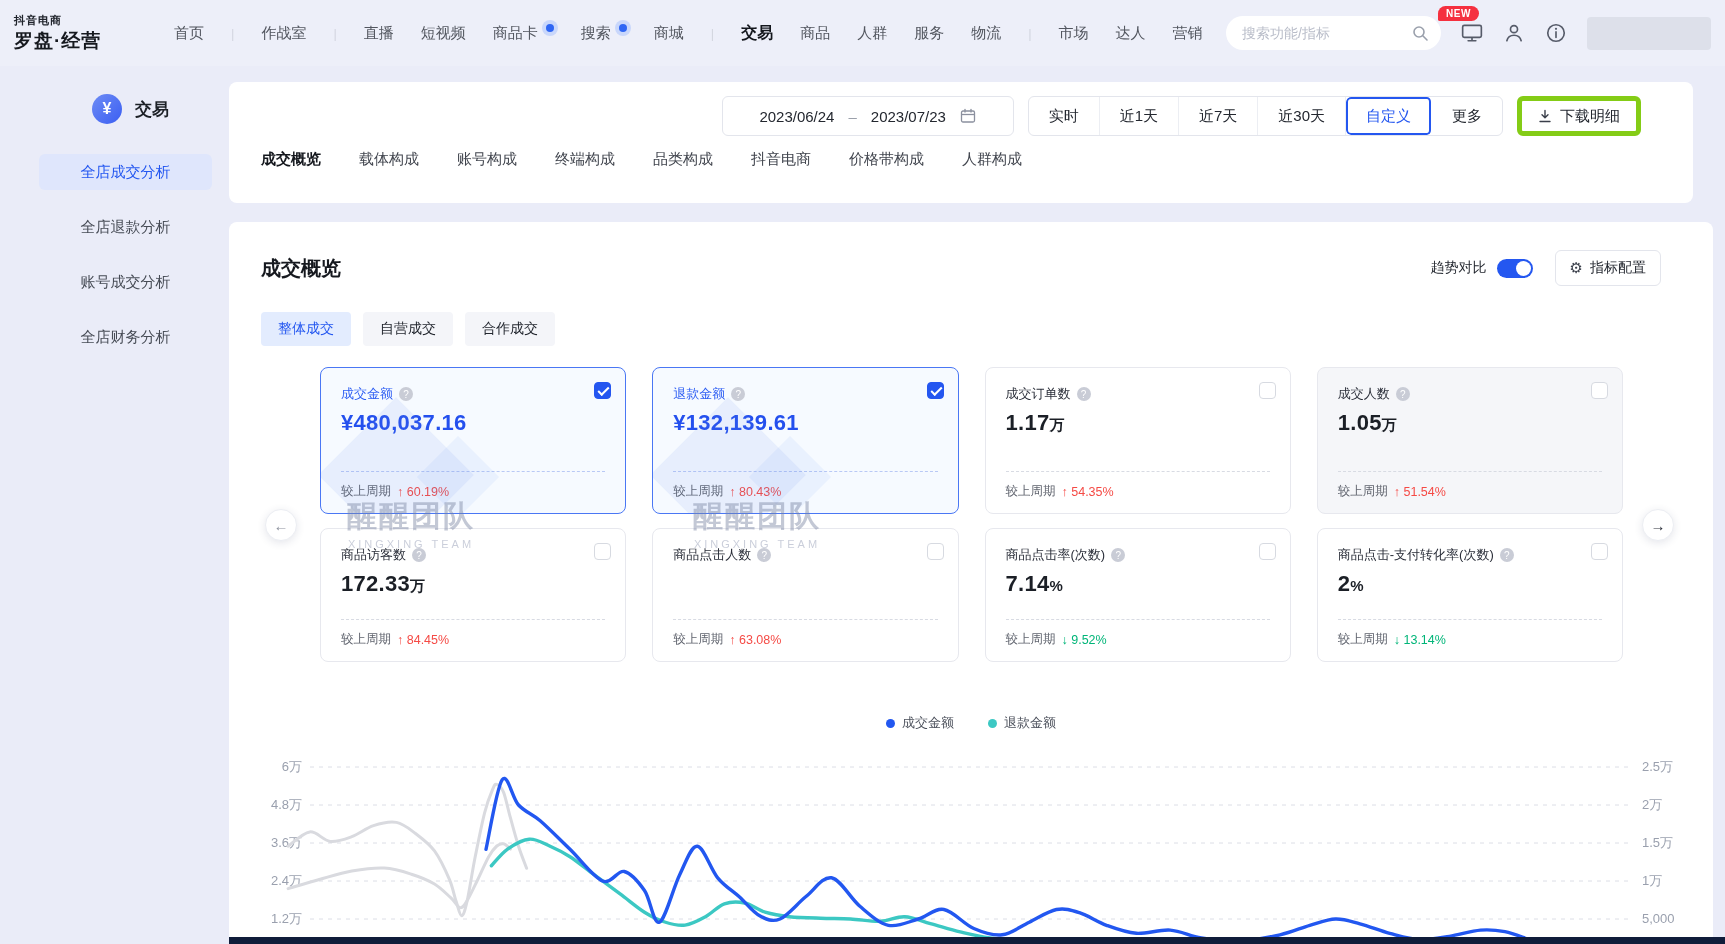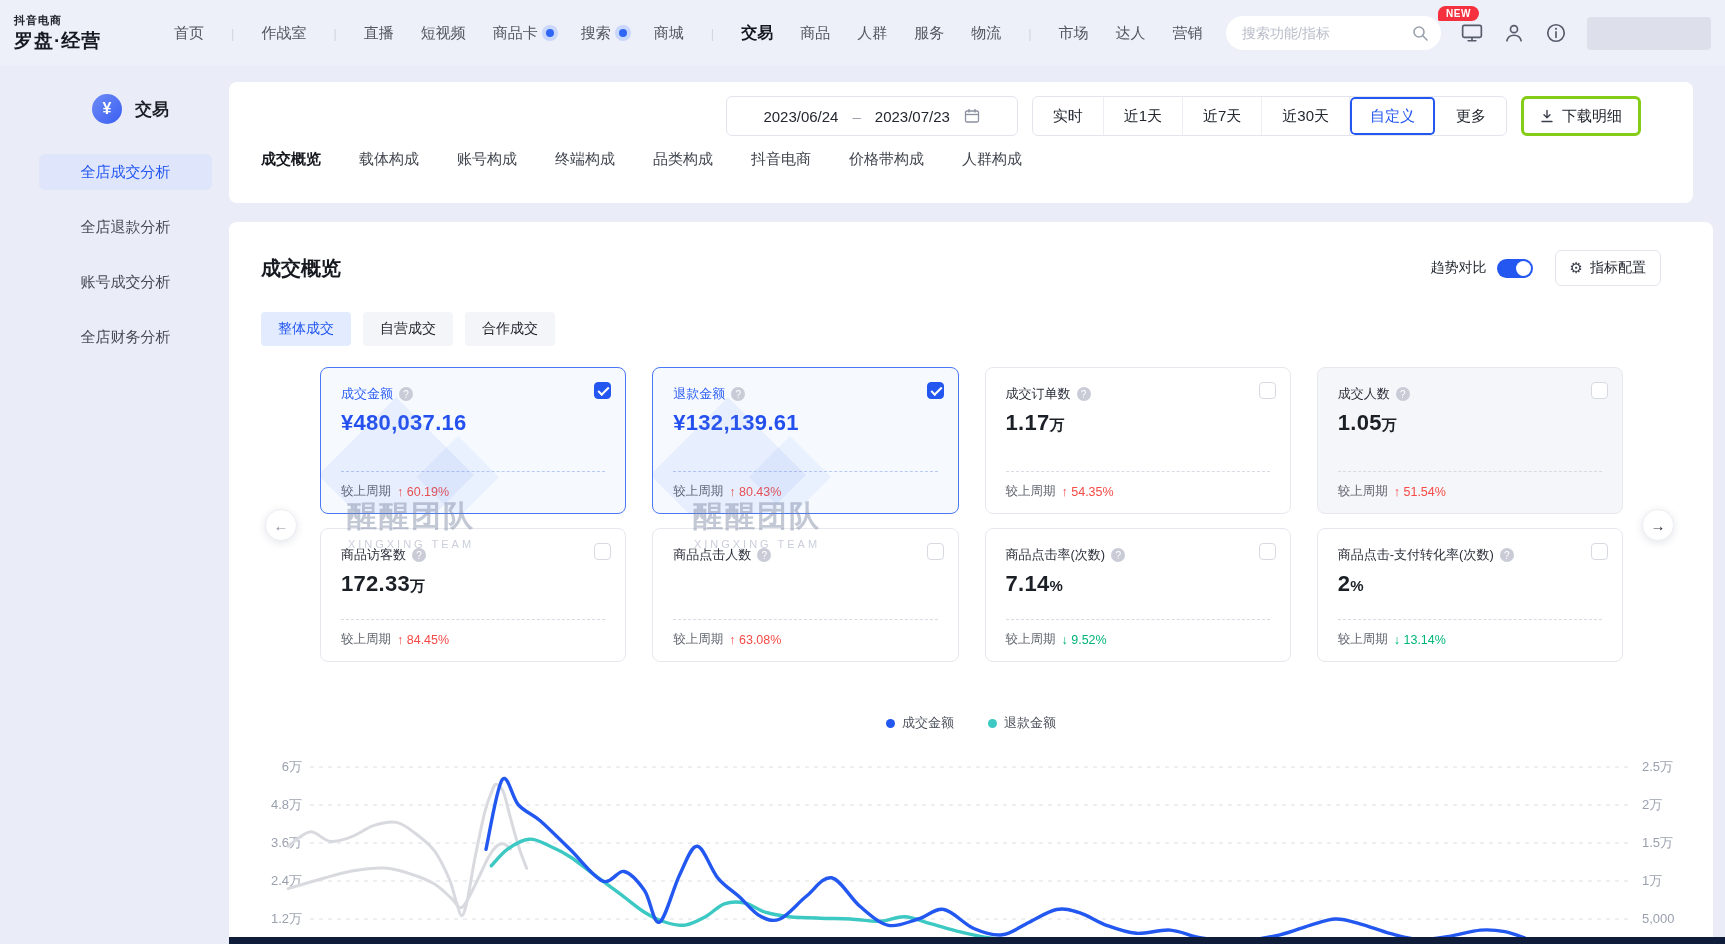--- a/index.html
+++ b/index.html
@@ -6,21 +6,21 @@
   html,body { width:1725px; height:944px; overflow:hidden;
     font-family:"Liberation Sans","DejaVu Sans",sans-serif; background:#eaecf8; color:#23272f; }
 
   
   .topnav { position:absolute; left:0; top:0; width:1725px; height:66px;
     display:flex; align-items:center; padding:0 14px; background:#edeff9; }
   .logo { width:150px; cursor:pointer; }
   .logo .small { font-size:11px; font-weight:700; color:#20242c; letter-spacing:1px; }
   .logo .big { font-size:19px; font-weight:800; color:#16191f; letter-spacing:1px; }
   .nav-items { display:flex; align-items:center; gap:27px; margin-left:10px; }
-  .nav-item { font-size:15px; color:#52565f; cursor:pointer; white-space:nowrap; display:flex; align-items:center; }
+  .nav-item { font-size:15px; color:#52565f; cursor:pointer; white-space:nowrap; display:flex; align-items:flex-start; }
   .nav-item.active { color:#14171d; font-weight:700; font-size:16px; }
   .nav-sep { color:#d3d6e0; font-size:13px; }
   .live-dot { width:8px; height:8px; border-radius:50%; background:#2f66f4;
     box-shadow:0 0 0 4px #c9d7fb; margin-left:8px; display:inline-block; }
   .nav-right { margin-left:auto; display:flex; align-items:center; gap:20px; }
   .search-pill { position:relative; width:215px; height:34px; background:#fff; border-radius:17px;
     display:flex; align-items:center; padding:0 36px 0 16px; }
   .search-pill input { border:none; outline:none; width:100%; font-size:14px; color:#3a3f4a;
     font-family:inherit; background:transparent; }
   .search-pill input::placeholder { color:#b9bdc9; }
@@ -47,21 +47,21 @@
   .filter-row { position:absolute; top:14px; right:52px; display:flex; align-items:center; gap:14px; }
   .date-box { width:292px; height:40px; border:1px solid #e3e5ec; border-radius:6px; background:#fff;
     display:flex; align-items:center; justify-content:center; gap:14px; font-size:15px; color:#23272f; cursor:pointer; }
   .date-box .dash { color:#9ba0ab; }
   .range-group { display:flex; height:40px; border:1px solid #e3e5ec; border-radius:6px; background:#fff; overflow:visible; }
   .range-item { padding:0 20px; display:flex; align-items:center; font-size:15px; color:#23272f;
     cursor:pointer; border-right:1px solid #eceef3; white-space:nowrap; }
   .range-item:last-child { border-right:none; }
   .range-item.active { color:#2457f0; box-shadow:inset 0 0 0 2px #2457f0; border-radius:5px;
     border-right-color:transparent; position:relative; z-index:1; background:#fff; }
-  .dl-btn { height:40px; padding:0 16px; border:3px solid #84cc16; border-radius:6px; background:#fff;
+  .dl-btn { height:40px; padding:0 16px; border:5px solid #84cc16; border-radius:6px; background:#fff;
     display:flex; align-items:center; gap:8px; font-size:15px; color:#23272f; cursor:pointer; }
   .tab-row { position:absolute; left:32px; top:68px; display:flex; gap:38px; }
   .tab { font-size:15px; color:#41454e; cursor:pointer; padding-bottom:14px; }
   .tab.active { color:#14171d; font-weight:700; }
 
   
   .panel { position:absolute; left:229px; top:222px; width:1484px; height:722px;
     background:#fff; border-radius:8px; }
   .panel-head { position:absolute; top:28px; left:32px; right:52px;
     display:flex; align-items:center; }

